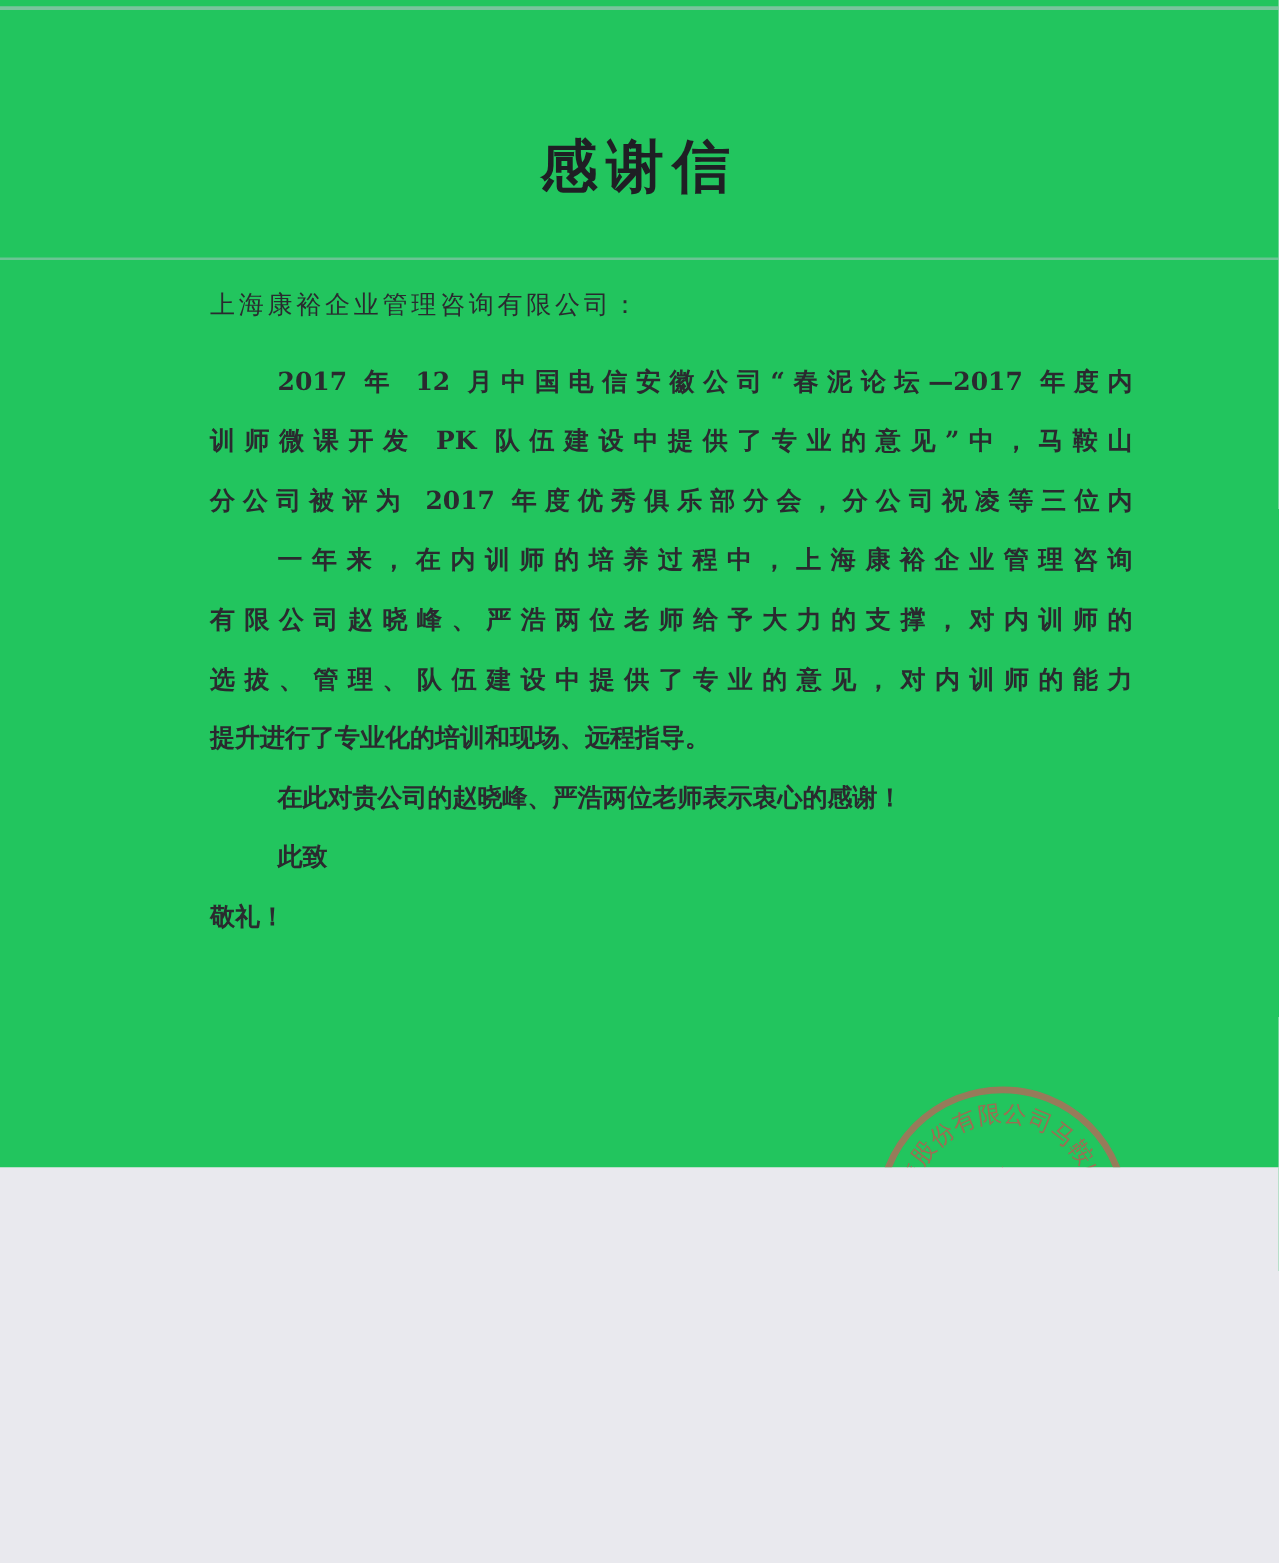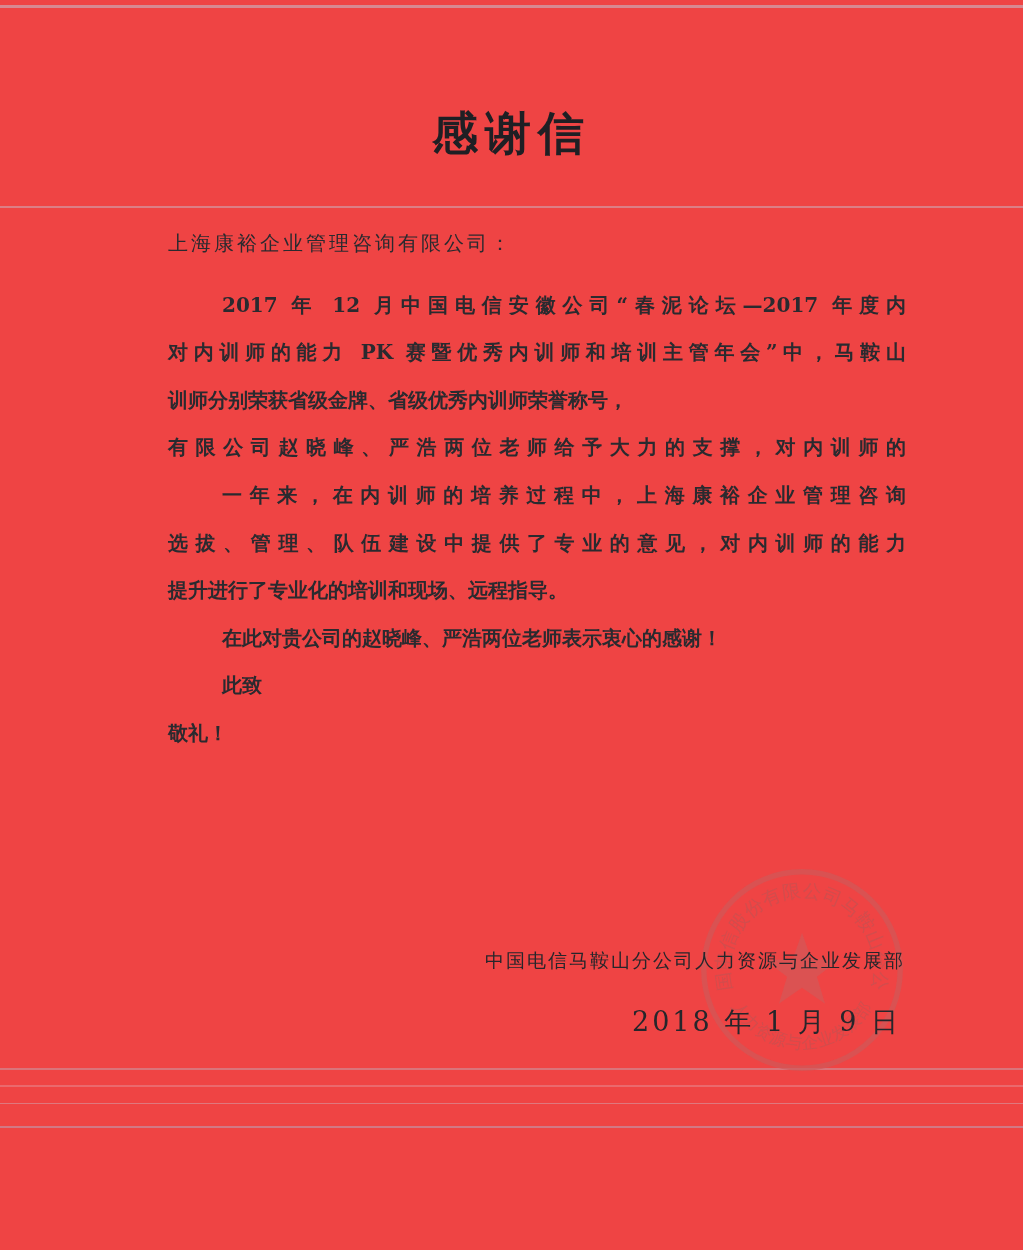--- a/index.html
+++ b/index.html
@@ -3,22 +3,22 @@
 <meta charset="utf-8">
 <style>
   html, body {
     margin: 0;
     padding: 0;
     background: #e9e9ee;
   }
   .page {
     position: relative;
     width: 1023px;
-    height: 1250px;
-    background: #ef4444;
+    height: 934px;
+    background: #22c55e;
     overflow: hidden;
     font-family: "DejaVu Serif", "Liberation Serif", serif;
     color: #26262b;
   }
   
   .scanline {
     position: absolute;
     left: 0;
     width: 100%;
     pointer-events: none;
@@ -108,24 +108,24 @@
   <div class="scanline sl-3"></div>
   <div class="scanline sl-4"></div>
   <div class="scanline sl-5"></div>
   <div class="scanline sl-6"></div>
 
   <div class="title">感谢信</div>
 
   <div class="body-block">
     <div class="recipient">上海康裕企业管理咨询有限公司：</div>
     <div class="line j indent">2017 年 12 月中国电信安徽公司“春泥论坛—2017 年度内</div>
-    <div class="line j">对内训师的能力 PK 赛暨优秀内训师和培训主管年会”中，马鞍山</div>
-    <div class="line">训师分别荣获省级金牌、省级优秀内训师荣誉称号，</div>
+    <div class="line j">训师微课开发 PK 队伍建设中提供了专业的意见”中，马鞍山</div>
+    <div class="line j">分公司被评为 2017 年度优秀俱乐部分会，分公司祝凌等三位内</div>
+    <div class="line j indent">一年来，在内训师的培养过程中，上海康裕企业管理咨询</div>
     <div class="line j">有限公司赵晓峰、严浩两位老师给予大力的支撑，对内训师的</div>
-    <div class="line j indent">一年来，在内训师的培养过程中，上海康裕企业管理咨询</div>
     <div class="line j">选拔、管理、队伍建设中提供了专业的意见，对内训师的能力</div>
     <div class="line">提升进行了专业化的培训和现场、远程指导。</div>
     <div class="line indent">在此对贵公司的赵晓峰、严浩两位老师表示衷心的感谢！</div>
     <div class="line indent">此致</div>
     <div class="line">敬礼！</div>
   </div>
 
   <div class="signature">中国电信马鞍山分公司人力资源与企业发展部</div>
   <div class="date">2018 年 1 月 9 日</div>
 

